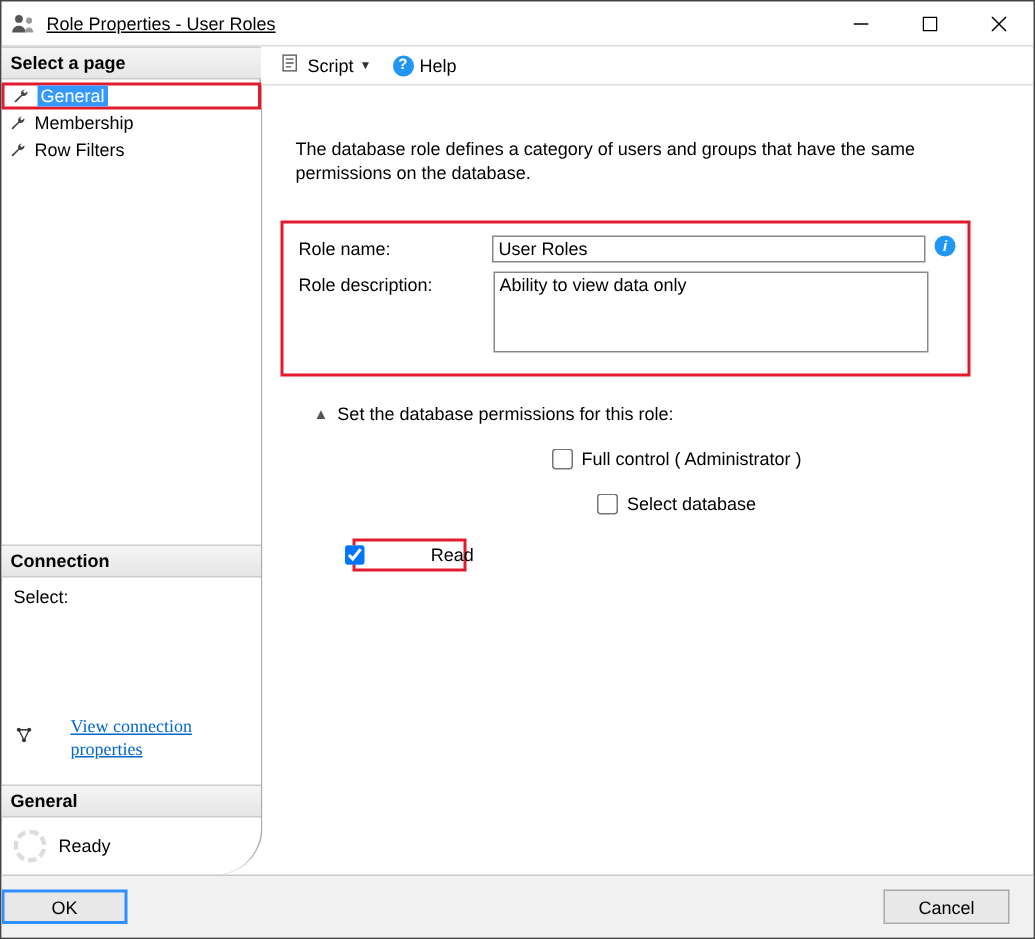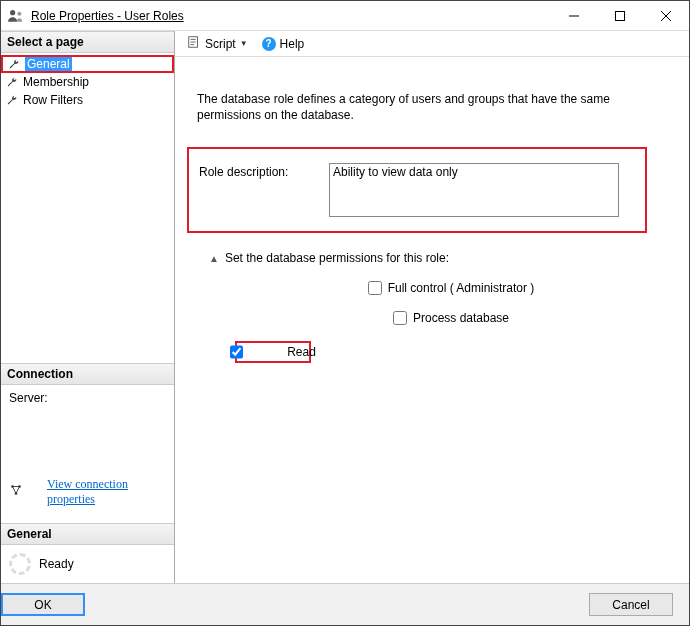--- a/index.html
+++ b/index.html
@@ -26,20 +26,21 @@
     .winbtn svg { width: 10px; height: 10px; }
     .main {
       display: flex;
       height: 552px;
     }
     .sidebar {
       width: 174px;
       border-right: 1px solid #aaa;
       display: flex;
       flex-direction: column;
+      border-radius: 31px;
     }
     .section-header {
       background: linear-gradient(#f5f5f5,#e6e6e6);
       border-top: 1px solid #ccc;
       border-bottom: 1px solid #ccc;
       padding: 3px 6px;
       font-weight: bold;
     }
     .page-list { padding: 2px 0; }
     .page-item {
@@ -195,21 +196,21 @@
             <svg viewBox="0 0 16 16">
               <path d="M13 5a3 3 0 0 1-4 2.8L4 13l-1-1 5.2-5A3 3 0 0 1 11 3l-1.5 1.5L11 6l1.5-1.5z" fill="#444"></path>
             </svg>
           </span>
         <span class="pg-label">Row Filters</span>
       </div>
     </div>
     <div class="sidebar-middle"></div>
     <div class="section-header">Connection</div>
     <div class="connection-body">
-      <div class="conn-server">Server:</div>
+      <div class="conn-server">Select:</div>
       <div class="conn-link">
         <span>
           <svg width="14" height="14" viewBox="0 0 16 16">
               <circle cx="4" cy="4" r="1.5" fill="#333"></circle>
               <circle cx="12" cy="4" r="1.5" fill="#333"></circle>
               <circle cx="8" cy="12" r="1.5" fill="#333"></circle>
               <path d="M4 4 L12 4 M4 4 L8 12 M12 4 L8 12" stroke="#333" stroke-width="1" fill="none"></path>
             </svg>
         </span>
         <a>View connection properties</a>
@@ -239,38 +240,43 @@
       <div class="tb-btn">
         <span class="help-icon">?</span>
         <span>Help</span>
       </div>
     </div>
 
     <div class="content-body">
       <div class="desc-text">The database role defines a category of users and groups that have the same permissions on the database.</div>
 
       <div class="name-area">
+        <div class="form-row">
+          <div class="lbl">Role name:</div>
+          <input type="text" value="User Roles" style="">
+          <span class="info-icon info-right">i</span>
+        </div>
         <div class="form-row" style="margin-top:6px;">
           <div class="lbl">Role description:</div>
           <textarea style="">Ability to view data only</textarea>
         </div>
       </div>
 
       <div class="perm-cap">
         <span class="cap-arrow">▲</span>
         <span>Set the database permissions for this role:</span>
       </div>
       <div class="perm-list">
         <label class="perm-item">
           <input type="checkbox" style="accent-color: rgb(33, 150, 243);">
           <span>Full control ( Administrator )</span>
         </label>
         <label class="perm-item">
           <input type="checkbox" style="">
-          <span>Process database</span>
+          <span>Select database</span>
         </label>
         <label class="perm-item wrap-red">
           <input type="checkbox" checked="" style="">
           <span>Read</span>
         </label>
       </div>
     </div>
 
   </div>
 </div>

